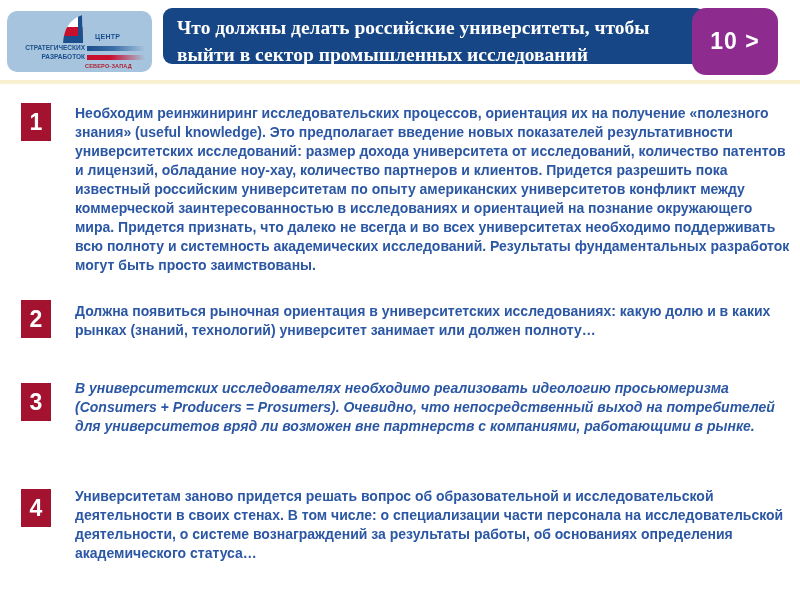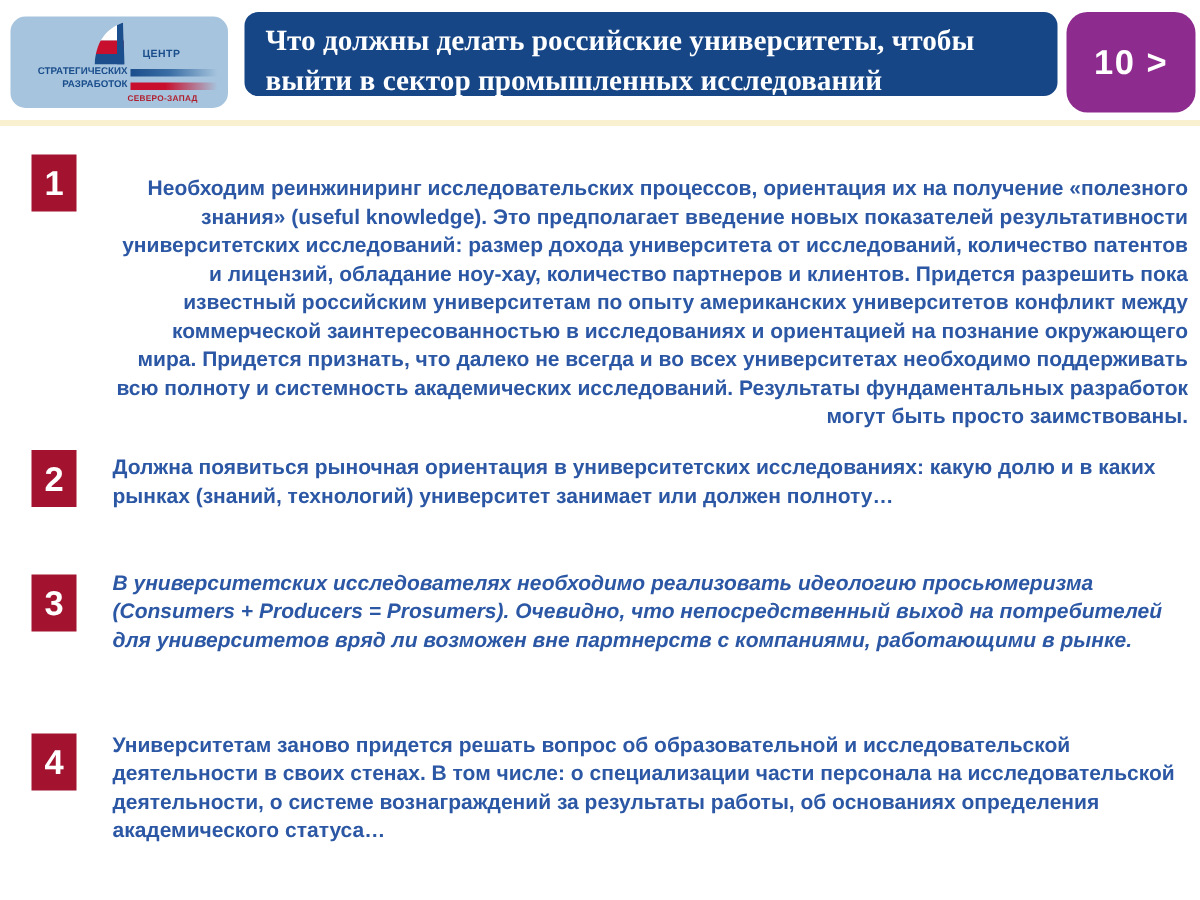--- a/index.html
+++ b/index.html
@@ -43,21 +43,21 @@
 
   .title-box {
     position:absolute; left:163px; top:8px; width:542px; height:56px;
     box-sizing:border-box; padding:6px 12px 0 14px;
     background:#174686; border-radius:9px;
     color:#ffffff; font-family:"Liberation Serif", serif;
     font-weight:bold; font-size:19.5px; line-height:27px;
   }
 
   .page-badge {
-    position:absolute; left:711px; top:8px; width:86px; height:67px;
+    position:absolute; left:692px; top:8px; width:86px; height:67px;
     background:#8e2b8e; border-radius:14px;
     color:#ffffff; font-weight:bold; font-size:23px;
     display:flex; align-items:center; justify-content:center;
     letter-spacing:1px;
   }
 
   .divider {
     position:absolute; left:0; top:80px; width:800px; height:4px;
     background:#f8f0ce;
   }
@@ -66,21 +66,21 @@
   .item-number {
     position:absolute; left:21px; width:30px; height:38px;
     background:#a3122f; color:#ffffff;
     font-weight:bold; font-size:23px;
     display:flex; align-items:center; justify-content:center;
   }
   .item-text {
     position:absolute; left:75px; width:717px;
     color:#2b57a4; font-weight:bold; font-size:14px; line-height:19px;
   }
-  .n1 { top:103px; } .t1 { top:116px;text-align:right; }
+  .n1 { top:103px; } .t1 { top:104px; }
   .n2 { top:300px; } .t2 { top:302px; }
   .n3 { top:383px; } .t3 { top:379px;font-style:italic; }
   .n4 { top:489px; } .t4 { top:487px; }
 
   
   .footer {
     position:absolute; left:30px; top:598px;
     color:#a23a9b; font-size:9px; font-weight:bold; letter-spacing:.5px;
   }
 </style>

